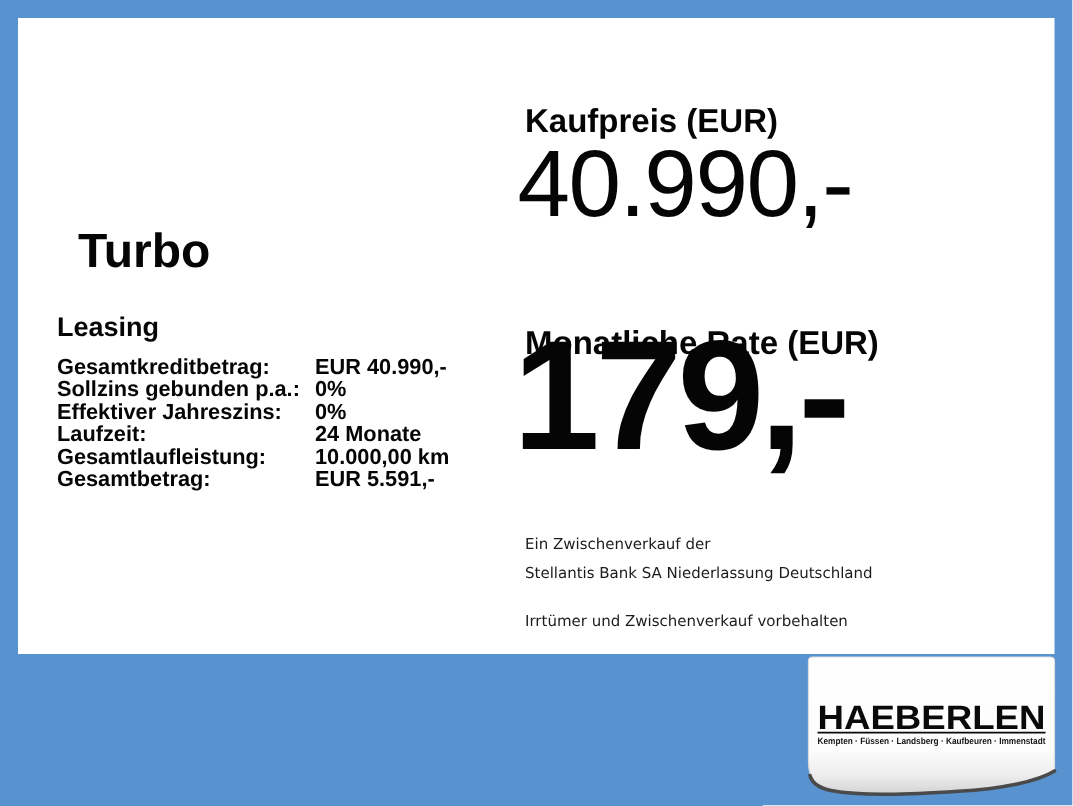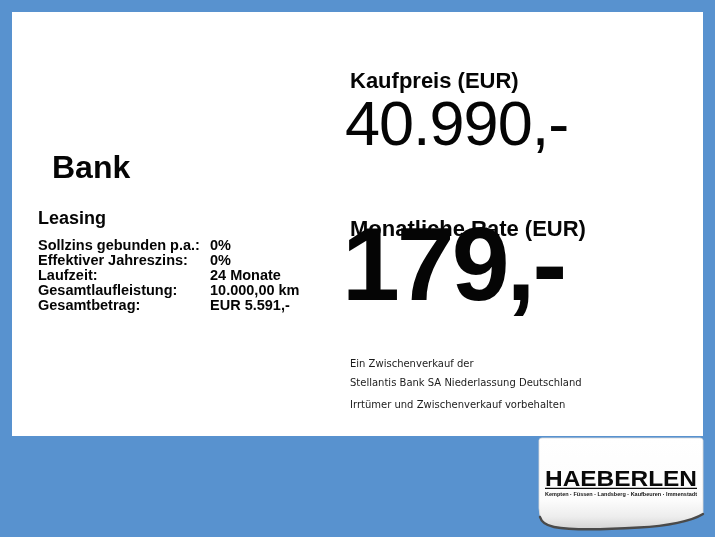--- a/index.html
+++ b/index.html
@@ -54,39 +54,43 @@
     letter-spacing: -3px; line-height: 1; white-space: nowrap;
   }
 
   
   .fine {
     position: absolute; left: 338px; top: 342px;
     font-family: "DejaVu Sans", sans-serif;
     font-size: 10px; color: var(--fine-ink); line-height: 19px;
   }
   .fine-line { white-space: pre; }
-  .fine-line.gap { margin-top: 3px; }
+  .fine-line.gap { margin-top: 13px; }
 
   
   .logo-card {
     position: absolute; left: 537px; top: 437px; width: 167px; height: 98px;
   }
   .logo-card svg { display: block; width: 167px; height: 98px; overflow: visible; }
 </style>
 </head>
 <body>
 
 <div class="canvas">
 
   <div class="main">
 
-    <div class="model-title">Bank</div>
+    <div class="model-title">Turbo</div>
     <div class="leasing-heading">Leasing</div>
 
     <div class="leasing-table">
+      <div class="leasing-row">
+        <span class="lbl">Gesamtkreditbetrag:</span>
+        <span class="val">EUR 40.990,-</span>
+      </div>
       <div class="leasing-row">
         <span class="lbl">Sollzins gebunden p.a.:</span>
         <span class="val">0%</span>
       </div>
       <div class="leasing-row">
         <span class="lbl">Effektiver Jahreszins:</span>
         <span class="val">0%</span>
       </div>
       <div class="leasing-row">
         <span class="lbl">Laufzeit:</span>

